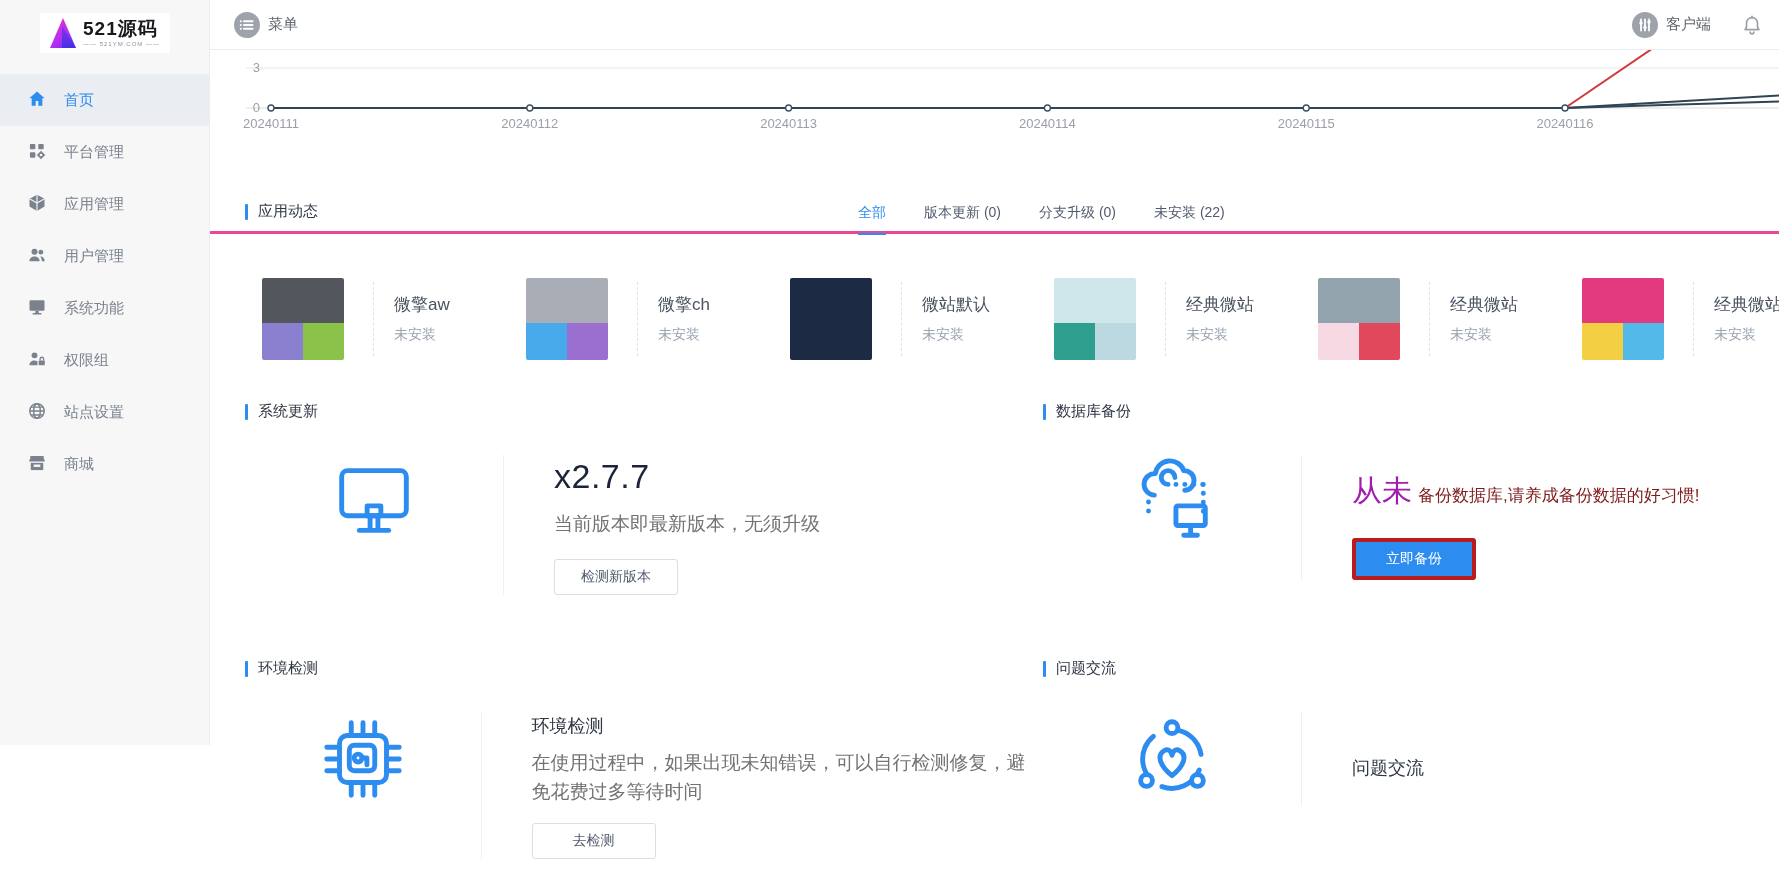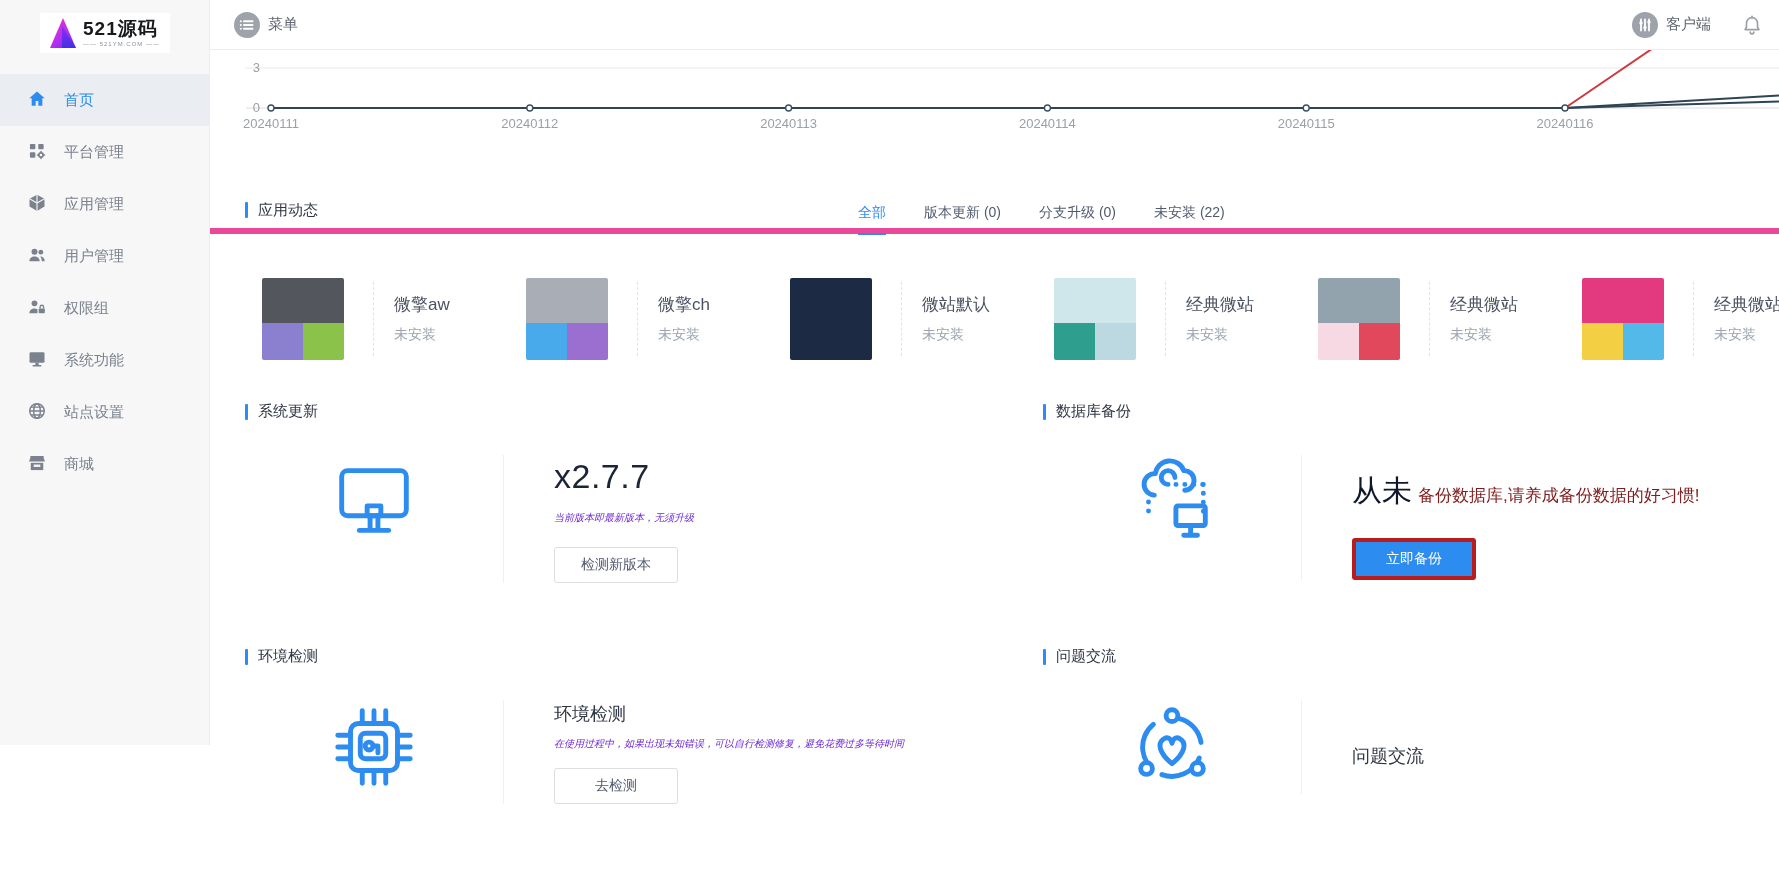--- a/index.html
+++ b/index.html
@@ -33,21 +33,21 @@
   .tb-group { display:flex; align-items:center; gap:8px; font-size:15px; color:#606670; cursor:pointer; }
   .tb-right { display:flex; align-items:center; gap:30px; }
   .circle-ic { width:26px; height:26px; }
 
   
   .chart-wrap { position:relative; height:96px; overflow:hidden; }
   .chart-wrap svg { display:block; }
 
   
   .feed-header { margin-top:46px; height:42px; position:relative;
-    border-bottom:6px solid #ec4899; display:flex; align-items:center; padding-left:35px; }
+    border-bottom:3px solid #ec4899; display:flex; align-items:center; padding-left:35px; }
   .sec-title { display:flex; align-items:center; gap:10px; font-size:15px; color:#2f3644; }
   .sec-bar { width:3px; height:16px; background:#2d8cf0; border-radius:1px; }
   .tabs { position:absolute; left:648px; top:0; height:42px; display:flex; gap:38px; }
   .tab { position:relative; height:100%; display:flex; align-items:center;
     font-size:14px; color:#515a6e; background:none; border:none; cursor:pointer;
     font-family:inherit; }
   .tab.active { color:#2d8cf0; }
   .tab.active::after { content:""; position:absolute; left:0; right:0; bottom:-1px;
     height:2px; background:#2d8cf0; }
 
@@ -60,27 +60,27 @@
 
   
   .grid { padding:28px 35px 0 35px; display:grid; grid-template-columns:798px 1fr; row-gap:64px; }
   .panel-title { margin-bottom:34px; }
   .panel-body { display:flex; }
   .icon-box { width:258px; display:flex; justify-content:center; align-items:flex-start; }
   .icon-box svg { width:94px; height:94px; }
   .v-div { width:1px; background:#eef0f3; align-self:stretch; }
   .panel-text { padding-left:50px; padding-top:2px; }
   .version { font-size:34px; color:#1c2438; letter-spacing:.5px; }
-  .muted { font-size:10px; color:#6d28d9;font-style:italic; }
+  .muted { font-size:19px; color:#737373; }
   .btn { display:inline-block; min-width:124px; padding:8px 18px; font-size:14px;
     text-align:center; border-radius:3px; cursor:pointer; font-family:inherit; }
   .btn-plain { background:#fff; border:1px solid #dcdee2; color:#515a6e; }
   .btn-primary { background:#2d8cf0; border:4px solid #b91c1c; color:#fff; }
   .backup-line { display:flex; align-items:baseline; gap:6px; margin-top:14px; }
-  .never { font-size:30px; color:#0f172a;text-align:center; }
+  .never { font-size:30px; color:#a21caf;text-align:center; }
   .backup-desc { font-size:17px; color:#7f1d1d; }
   .h18 { font-size:18px; color:#2f3644; }
   .env-desc { max-width:560px; line-height:1.55; margin-top:10px; }
   .qa-text { margin-top:42px; }
 </style>
 </head>
 <body>
 
 <aside class="sidebar">
   <div class="brand">
@@ -127,34 +127,34 @@
             <circle cx="9" cy="8" r="3.6"></circle>
             <path d="M2.8 19.5c0-3.5 2.8-5.7 6.2-5.7s6.2 2.2 6.2 5.7z"></path>
             <circle cx="16.6" cy="8.6" r="2.9"></circle>
             <path d="M16 13.6c3 .3 5.3 2.4 5.3 5.9h-3.4c-.3-2.4-1-4.3-1.9-5.9z"></path>
           </svg></span>
     <span class="side-label">用户管理</span>
   </div>
 
   <div class="side-item">
     <span class="side-icon"><svg viewBox="0 0 24 24" fill="currentColor">
+            <rect x="3" y="4" width="18" height="12.5" rx="1.5"></rect>
+            <path d="M10 16.5h4v2.6h3.2V21H6.8v-1.9H10z"></path>
+          </svg></span>
+    <span class="side-label">系统功能</span>
+  </div>
+
+  <div class="side-item">
+    <span class="side-icon"><svg viewBox="0 0 24 24" fill="currentColor">
             <circle cx="9" cy="7.6" r="3.5"></circle>
             <path d="M2.8 19.5c0-3.5 2.8-5.7 6.2-5.7 1.3 0 2.5.3 3.5.9v4.8z"></path>
             <rect x="14" y="13.8" width="7.4" height="5.8" rx="1"></rect>
             <path d="M15.7 13.8v-1.8a2.1 2.1 0 0 1 4.2 0v1.8" fill="none" stroke="currentColor" stroke-width="1.6"></path>
           </svg></span>
     <span class="side-label">权限组</span>
-  </div>
-
-  <div class="side-item">
-    <span class="side-icon"><svg viewBox="0 0 24 24" fill="currentColor">
-            <rect x="3" y="4" width="18" height="12.5" rx="1.5"></rect>
-            <path d="M10 16.5h4v2.6h3.2V21H6.8v-1.9H10z"></path>
-          </svg></span>
-    <span class="side-label">系统功能</span>
   </div>
 
   <div class="side-item">
     <span class="side-icon"><svg viewBox="0 0 24 24" fill="none" stroke="currentColor" stroke-width="1.7">
             <circle cx="12" cy="12" r="8.7"></circle>
             <ellipse cx="12" cy="12" rx="4" ry="8.7"></ellipse>
             <path d="M3.3 12h17.4M4.6 7.3h14.8M4.6 16.7h14.8"></path>
           </svg></span>
     <span class="side-label">站点设置</span>
   </div>

